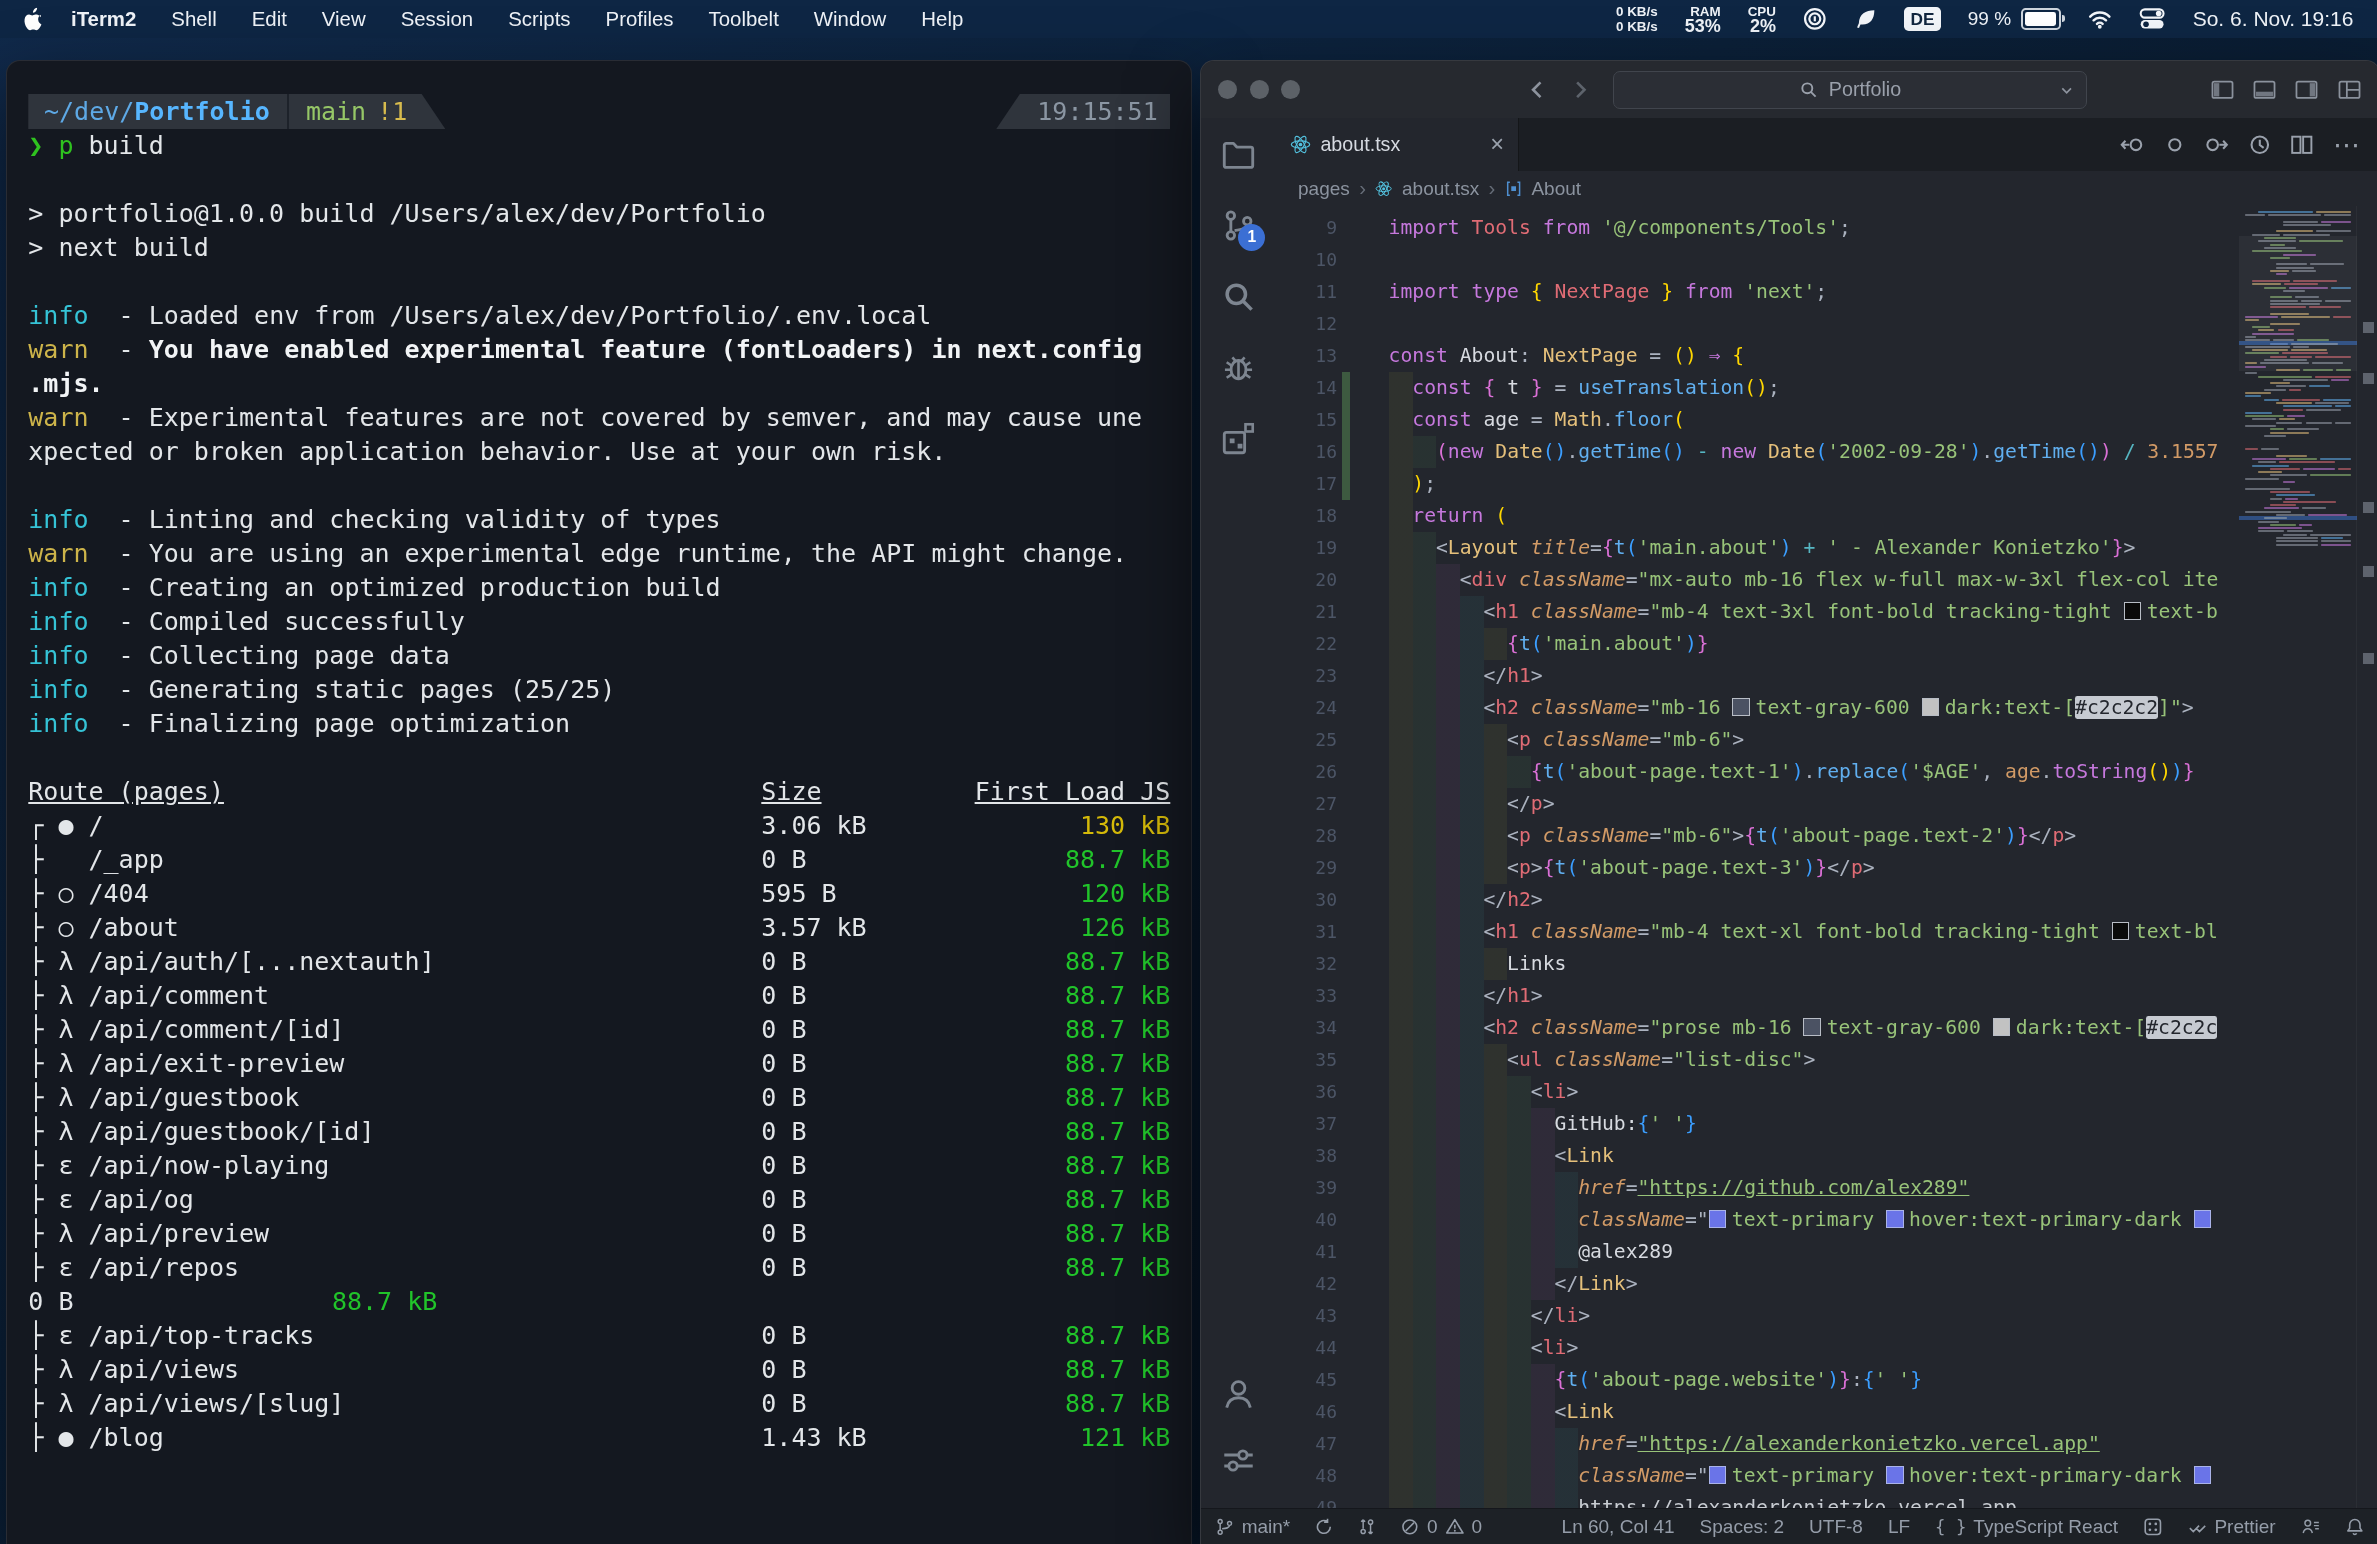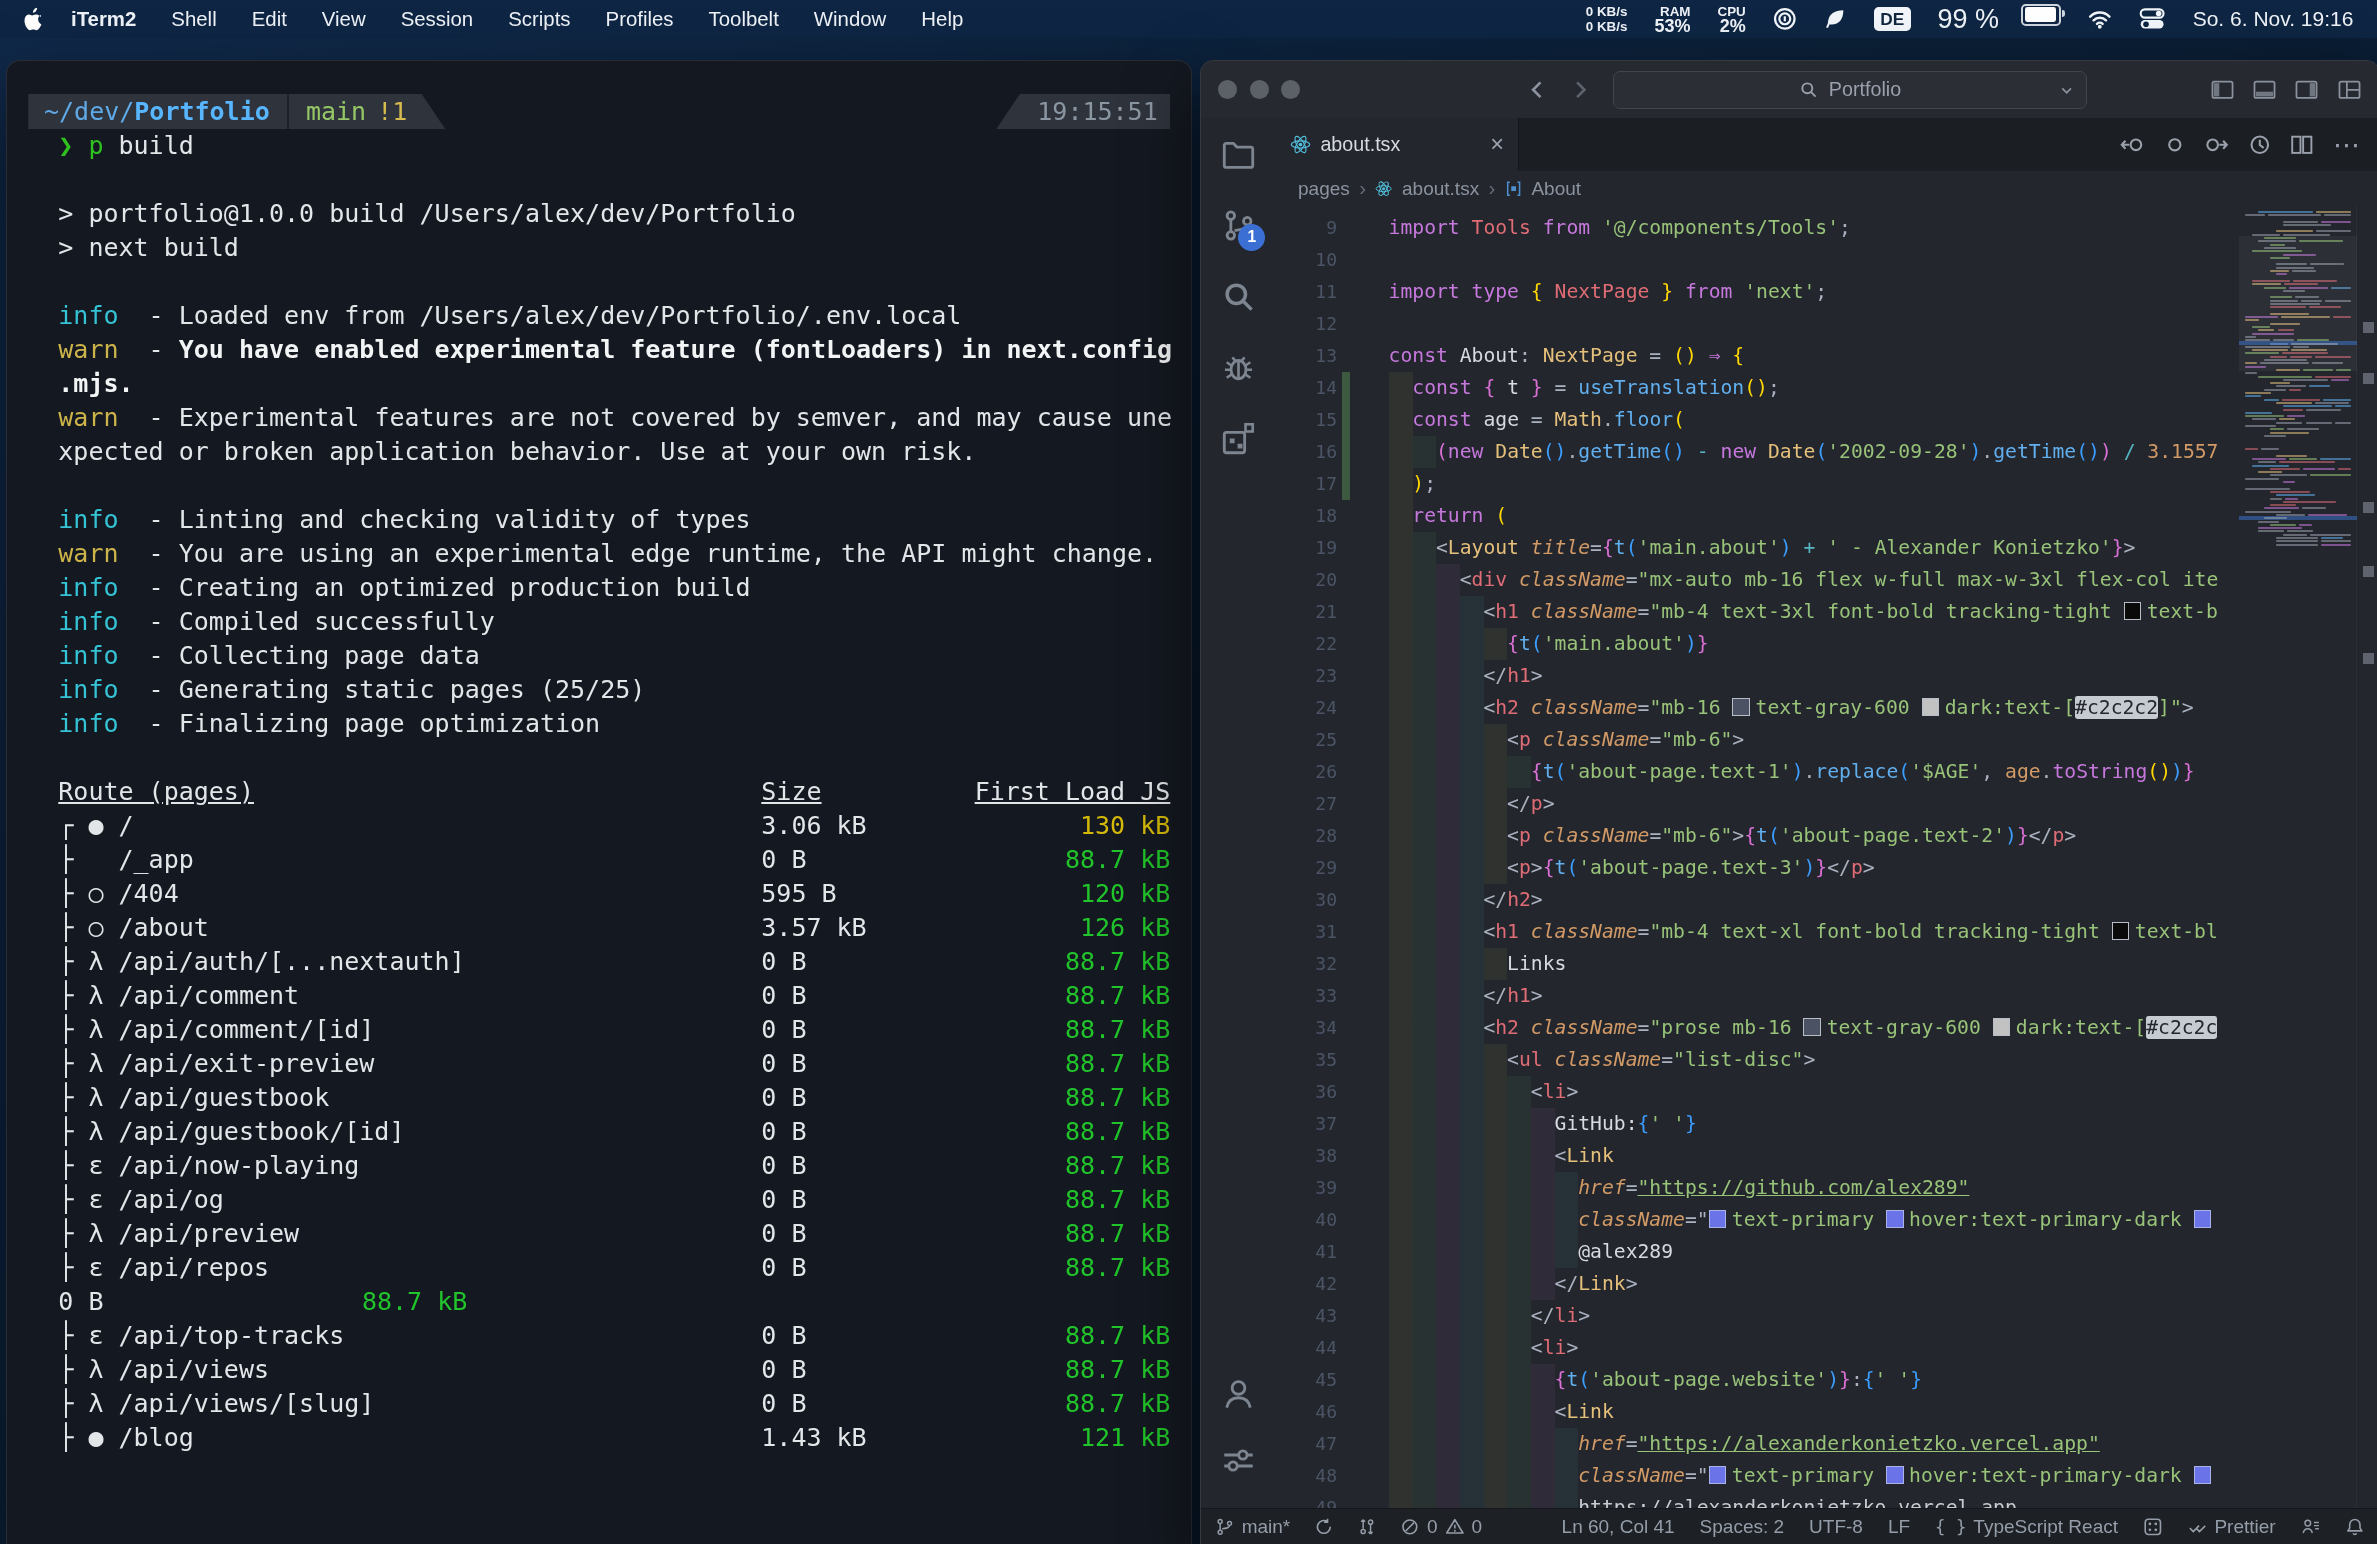--- a/index.html
+++ b/index.html
@@ -13,21 +13,21 @@
   .mb-apple{width:20.4px;height:23.6px;color:#fff;margin-right:27px;}
   .mb-apple svg{width:100%;height:100%;}
   .mb-app{font-weight:bold;margin-right:35px;}
   .mb-item{margin-right:35px;font-weight:500;}
   .mb-right{margin-left:auto;display:flex;align-items:center;gap:27px;padding-right:23.6px;}
   .mb-stack{display:flex;flex-direction:column;align-items:flex-end;line-height:15px;font-size:13.4px;font-weight:600;}
   .mb-stack .big{font-size:18px;font-weight:700;}
   .mb-ic{width:23.6px;height:23.6px;color:#f2f5f9;display:inline-block;}
   .mb-ic svg{width:100%;height:100%;}
   .de-badge{background:#f2f5f9;color:#12263f;font-weight:700;font-size:17.3px;border-radius:4.7px;padding:1.6px 6.3px;}
-  .batt-wrap{display:flex;gap:22px;font-size:27px;}
+  .batt-wrap{display:flex;gap:10px;font-size:19px;}
   .batt{position:relative;width:36px;height:18px;border:2px solid rgba(240,244,248,.85);border-radius:4.7px;}
   .batt i{position:absolute;left:1.6px;top:1.6px;bottom:1.6px;width:88%;background:#fff;border-radius:2.4px;display:block;}
   .batt::after{content:"";position:absolute;right:-5.5px;top:4.7px;width:3.1px;height:7px;background:rgba(240,244,248,.85);border-radius:0 2.4px 2.4px 0;}
   .mb-clock{font-size:21px;font-weight:500;}
   
   .win{position:absolute;top:60px;height:1484px;border-radius:14px 14px 0 0;
     box-shadow:0 31px 71px rgba(0,0,0,.6);overflow:hidden;border:0.8px solid rgba(255,255,255,.09);}
   
   .term{left:6.3px;width:1184px;background:#141820;}
   .t-titlebar{height:52px;background:linear-gradient(#43464b,#35383d);display:flex;align-items:center;
@@ -45,21 +45,21 @@
   .promptbar{margin-top:33px;height:35px;display:flex;align-items:stretch;font-size:25px;}
   .pseg{background:#2f343c;display:flex;align-items:center;padding:0 12.6px 0 15.7px;}
   .pseg.left{clip-path:polygon(0 0,calc(100% - 23.6px) 0,100% 100%,0 100%);padding-right:38px;}
   .pdiv{width:1.6px;background:#1d222a;margin:0 17.3px;align-self:stretch;}
   .p-path{color:#5ea9e6;}
   .p-name{color:#57b6ff;font-weight:bold;}
   .p-branch{color:#96c767;}
   .p-dirty{color:#d7bb4e;margin-left:11px;}
   .pspacer{flex:1;}
   .pseg.right{clip-path:polygon(23.6px 0,100% 0,100% 100%,0 100%);padding-left:41px;color:#8b96a3;}
-  .trow{height:34px;line-height:34px;white-space:pre;margin-left:30px;}
+  .trow{height:34px;line-height:34px;white-space:pre;}
   .t-g{color:#2fc21f;} .t-w{color:#e3e6e9;} .t-wb{color:#f2f4f6;font-weight:bold;}
   .t-c{color:#35c3d6;} .t-y{color:#cdb44a;}
   .rrow{display:flex;align-items:flex-end;}
   .rt-route{flex:1;}
   .rt-size{width:197px;}
   .rt-fl{width:212px;text-align:right;}
   .t-flg{color:#21c42a;} .t-fly{color:#d4b909;}
   .und{text-decoration:underline;}
   
   .code{left:1200px;width:1178px;background:#23262d;}

